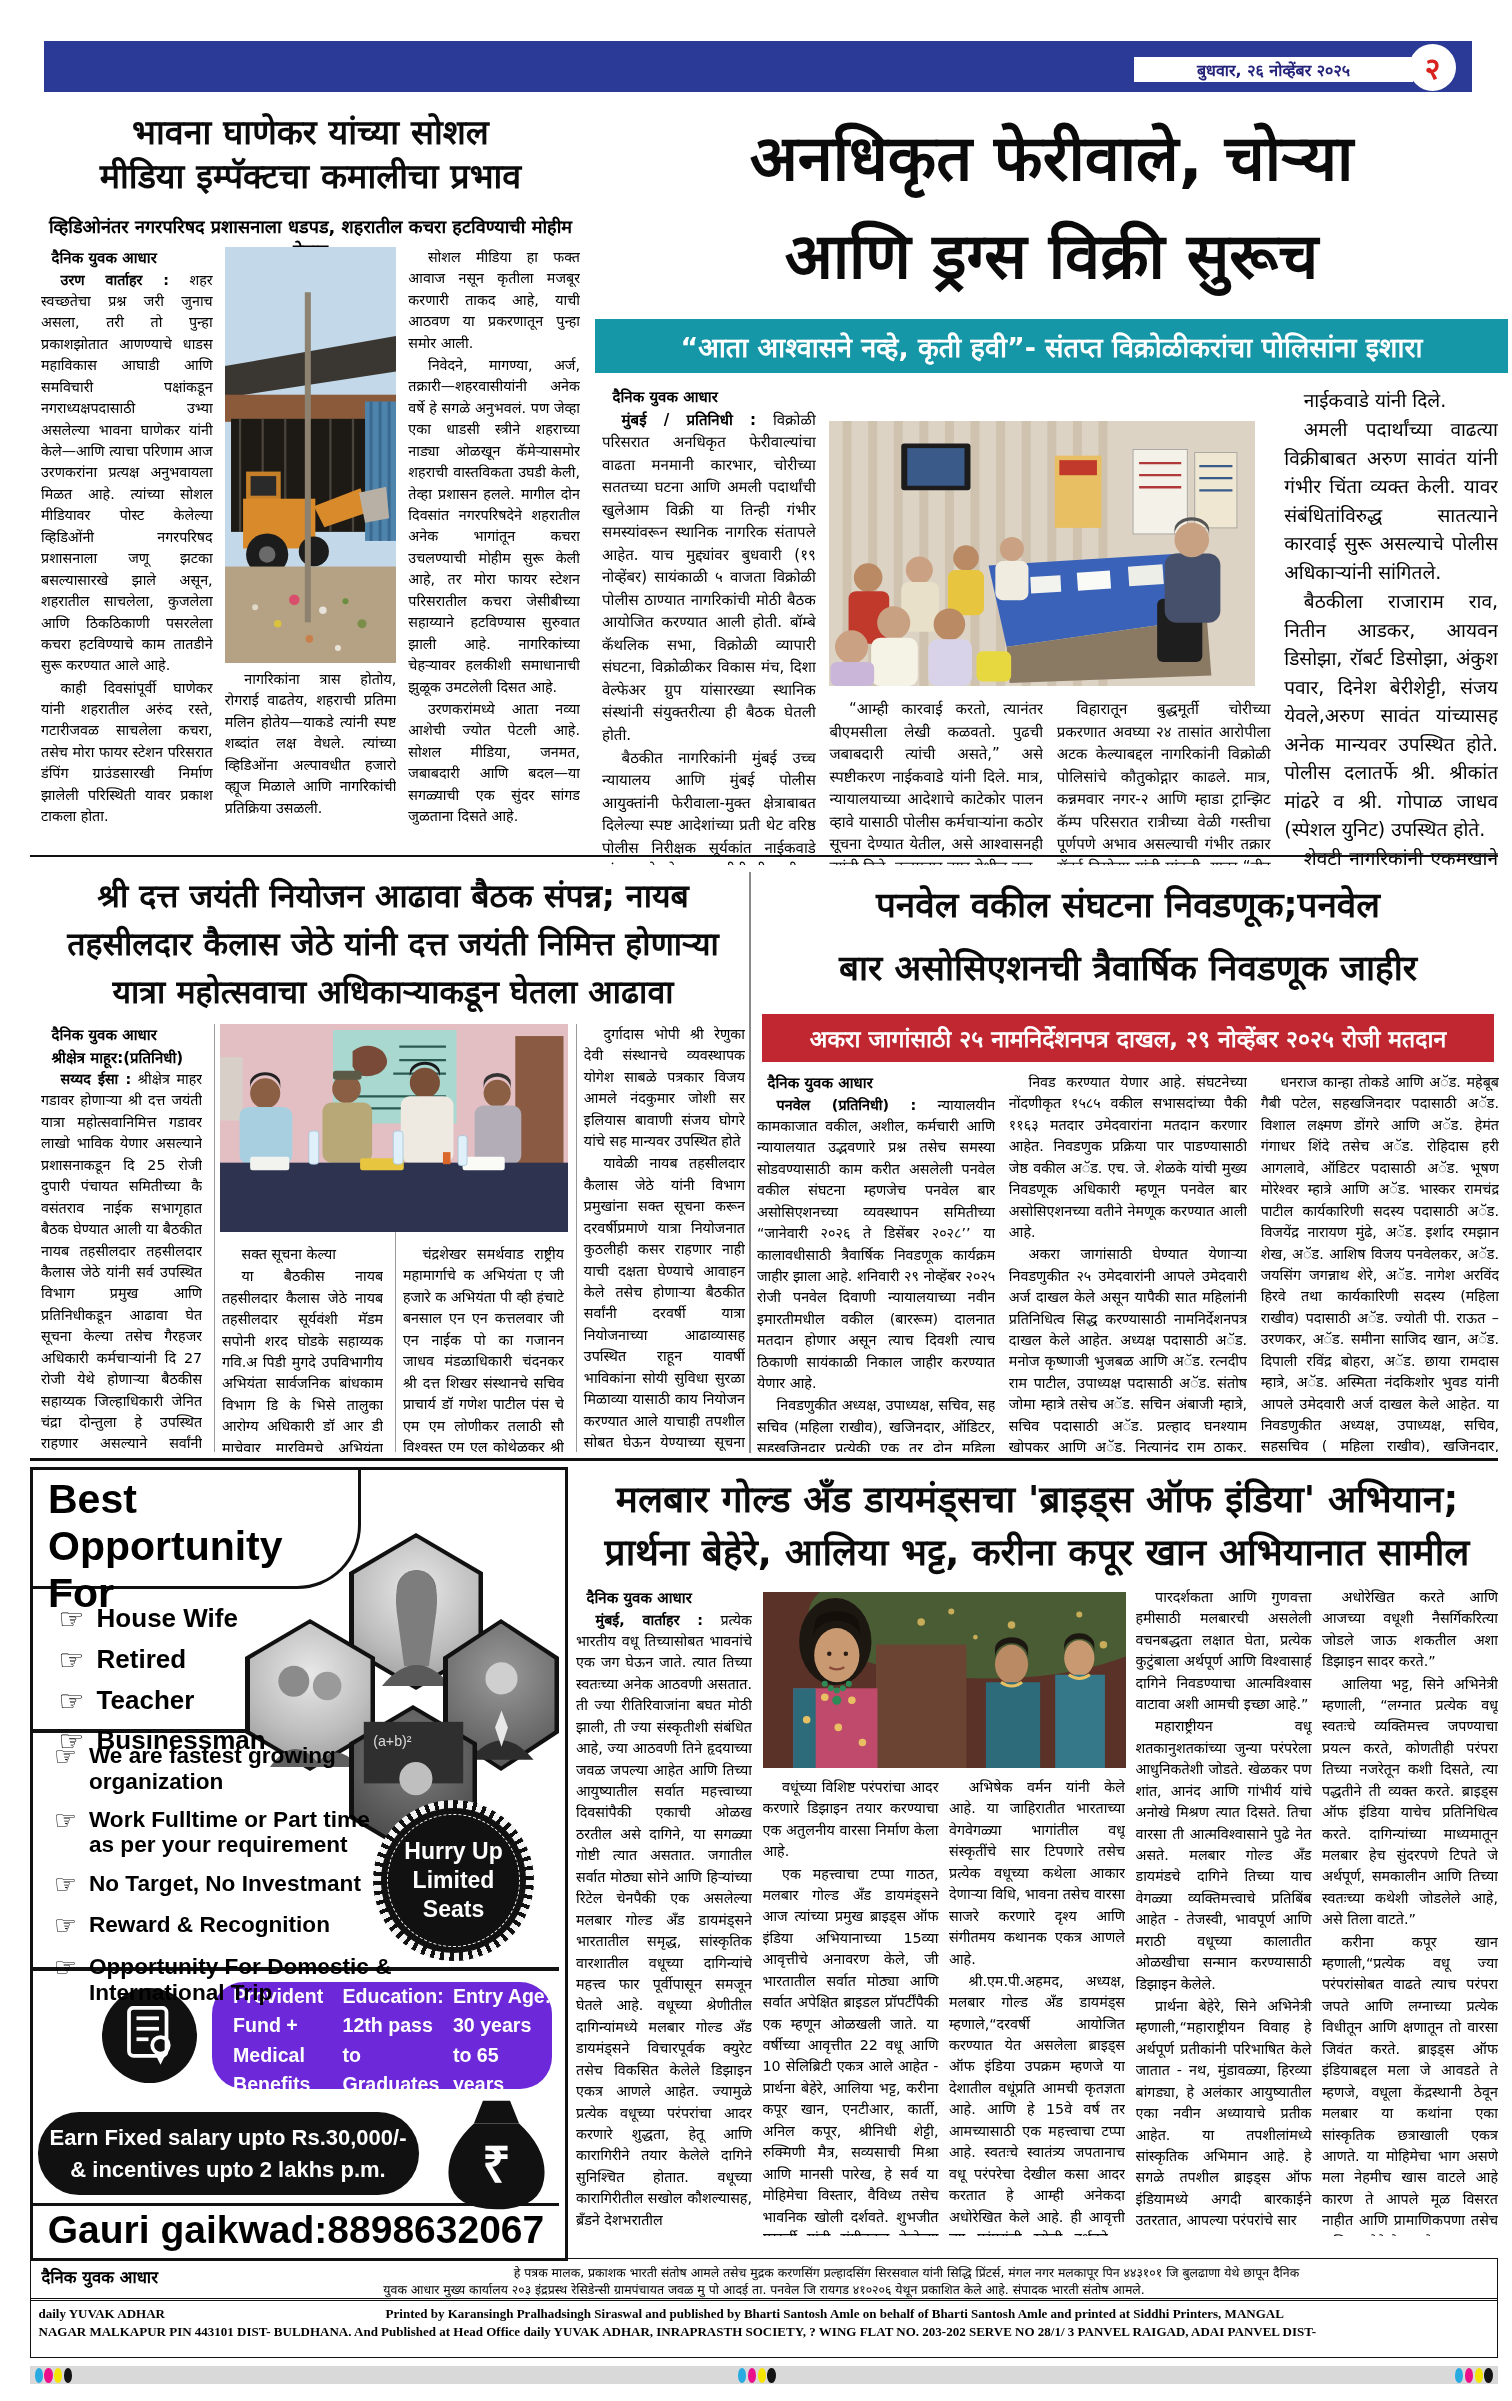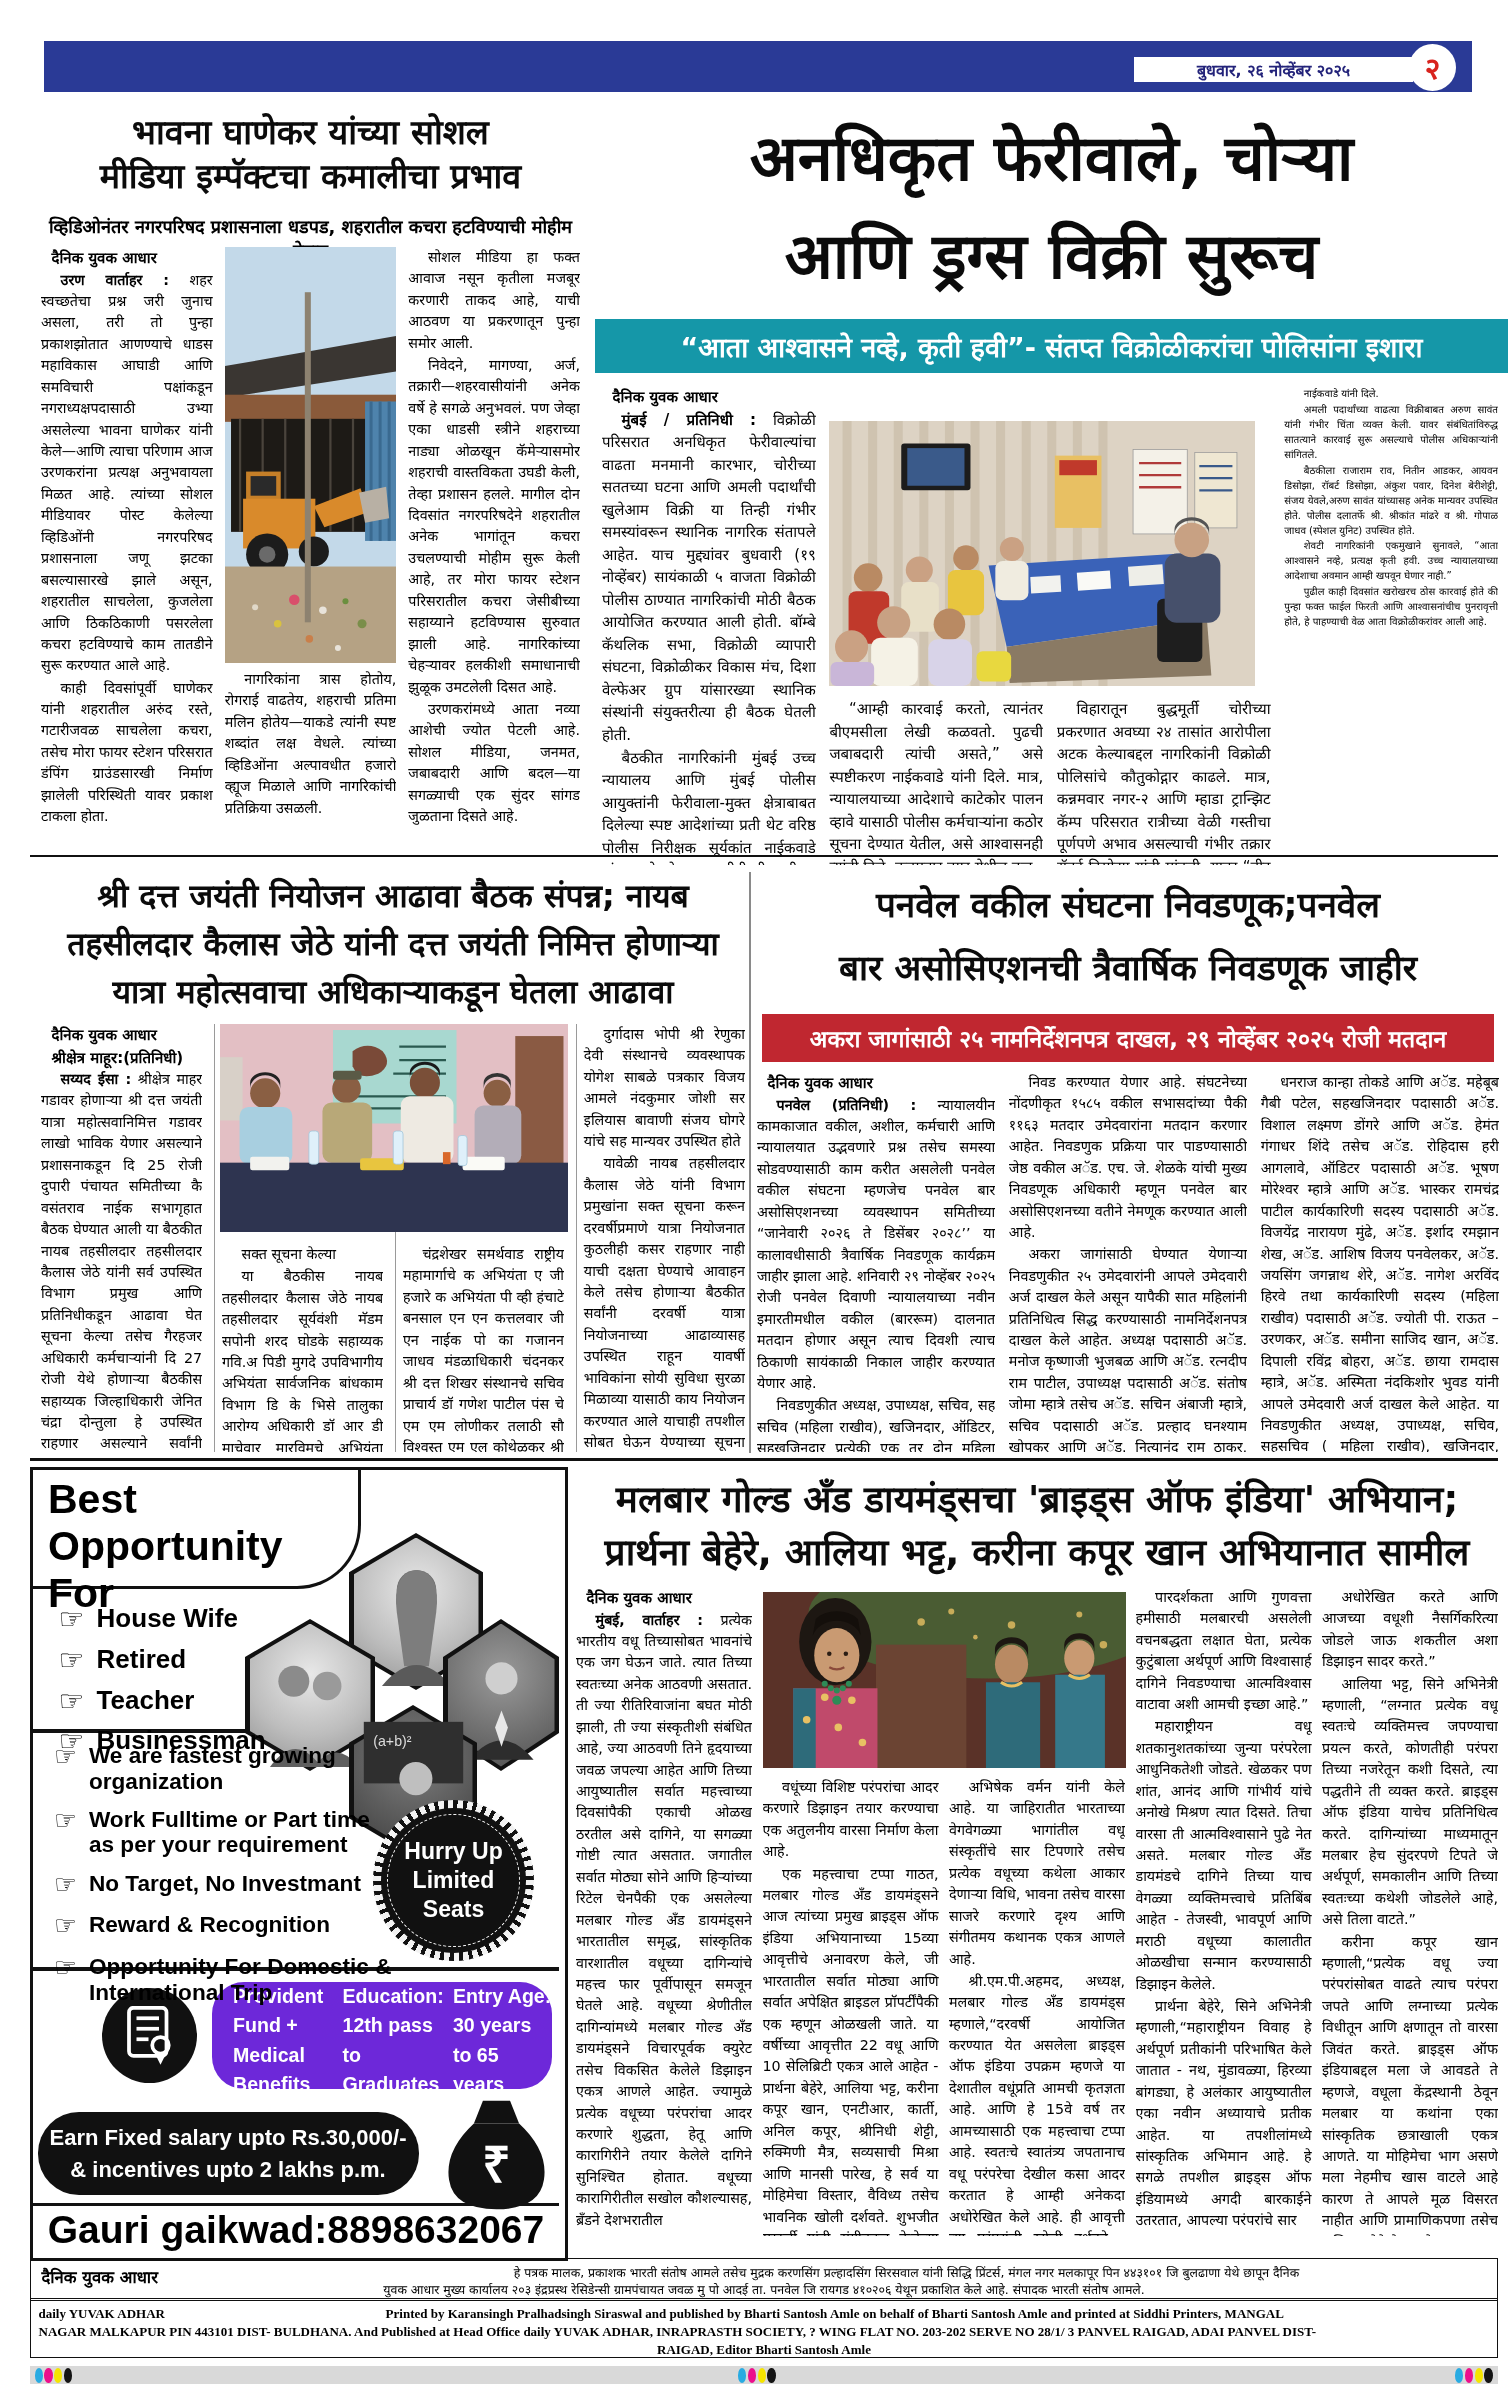--- a/index.html
+++ b/index.html
@@ -168,21 +168,21 @@
     <div class="col" style="font-size:15px;padding-top:312px;">
       <div>
           <p class="para">“आम्ही कारवाई करतो, त्यानंतर बीएमसीला लेखी कळवतो. पुढची जबाबदारी त्यांची असते,” असे स्पष्टीकरण नाईकवाडे यांनी दिले. मात्र, न्यायालयाच्या आदेशाचे काटेकोर पालन व्हावे यासाठी पोलीस कर्मचाऱ्यांना कठोर सूचना देण्यात येतील, असे आश्वासनही त्यांनी दिले. कन्नमवार नगर येथील बुद्ध</p>
         </div>
     </div>
     <div class="col" style="font-size:15px;padding-top:312px;">
       <div>
           <p class="para">विहारातून बुद्धमूर्ती चोरीच्या प्रकरणात अवघ्या २४ तासांत आरोपीला अटक केल्याबद्दल नागरिकांनी विक्रोळी पोलिसांचे कौतुकोद्गार काढले. मात्र, कन्नमवार नगर-२ आणि म्हाडा ट्रान्झिट कॅम्प परिसरात रात्रीच्या वेळी गस्तीचा पूर्णपणे अभाव असल्याची गंभीर तक्रार रॉबर्ट डिसोझा यांनी मांडली. यावर “बीट मार्शल नेमणे शक्य नाही, परंतु रात्रीची गस्त निश्चितच वाढवू,” असे आश्वासन</p>
         </div>
     </div>
-    <div class="col" style="font-size:10px;">
+    <div class="col" style="font-size:19px;">
       <div>
           <p class="para">नाईकवाडे यांनी दिले.</p>
           <p class="para">अमली पदार्थांच्या वाढत्या विक्रीबाबत अरुण सावंत यांनी गंभीर चिंता व्यक्त केली. यावर संबंधितांविरुद्ध सातत्याने कारवाई सुरू असल्याचे पोलीस अधिकाऱ्यांनी सांगितले.</p>
           <p class="para">बैठकीला राजाराम राव, नितीन आडकर, आयवन डिसोझा, रॉबर्ट डिसोझा, अंकुश पवार, दिनेश बेरीशेट्टी, संजय येवले,अरुण सावंत यांच्यासह अनेक मान्यवर उपस्थित होते. पोलीस दलातर्फे श्री. श्रीकांत मांढरे व श्री. गोपाळ जाधव (स्पेशल युनिट) उपस्थित होते.</p>
           <p class="para">शेवटी नागरिकांनी एकमुखाने सुनावले, “आता आश्वासने नव्हे, प्रत्यक्ष कृती हवी. उच्च न्यायालयाच्या आदेशाचा अवमान आम्ही खपवून घेणार नाही.”</p>
           <p class="para">पुढील काही दिवसांत खरोखरच ठोस कारवाई होते की पुन्हा फक्त फाईल फिरती आणि आश्वासनांचीच पुनरावृत्ती होते, हे पाहण्याची वेळ आता विक्रोळीकरांवर आली आहे.</p>
         </div>
     </div>
     <div class="photo" style="position:absolute;left:227px;top:35px;width:426px;height:265px;">
       <svg viewBox="0 0 566 352" preserveAspectRatio="none">
@@ -560,21 +560,20 @@
     <span id="footer-name">दैनिक युवक आधार</span>
     <span id="footer-m1">हे पत्रक मालक, प्रकाशक भारती संतोष आमले तसेच मुद्रक करणसिंग प्रल्हादसिंग सिरसवाल यांनी सिद्धि प्रिंटर्स, मंगल नगर मलकापूर पिन ४४३१०१ जि बुलढाणा येथे छापून दैनिक</span>
     <span id="footer-m2">युवक आधार मुख्य कार्यालय २०३ इंद्रप्रस्थ रेसिडेन्सी ग्रामपंचायत जवळ मु पो आदई ता. पनवेल जि रायगड ४१०२०६ येथून प्रकाशित केले आहे. संपादक भारती संतोष आमले.</span>
   </div>
   <div class="abs" id="footer-box2">
     <div id="footer-e-row">
       <span id="footer-e-name">daily YUVAK ADHAR</span>
       <span id="footer-e1">Printed by Karansingh Pralhadsingh Siraswal and published by Bharti Santosh Amle on behalf of Bharti Santosh Amle and printed at Siddhi Printers, MANGAL</span>
     </div>
     <div id="footer-e2">NAGAR  MALKAPUR PIN 443101 DIST- BULDHANA. And Published at Head Office daily YUVAK ADHAR, INRAPRASTH SOCIETY, ? WING FLAT NO. 203-202 SERVE NO 28/1/ 3 PANVEL RAIGAD, ADAI PANVEL DIST-</div>
-    <div id="footer-e3">RAIGAD, Editor Bharti Santosh Amle</div>
   </div>
   <div class="abs" id="color-bar">
     <span class="cmyk" style="left:4.5px;">
         <i class="c-c"></i>
         <i class="c-m"></i>
         <i class="c-y"></i>
         <i class="c-k"></i>
       </span>
     <span class="cmyk" style="left:708px;">
         <i class="c-c"></i>

